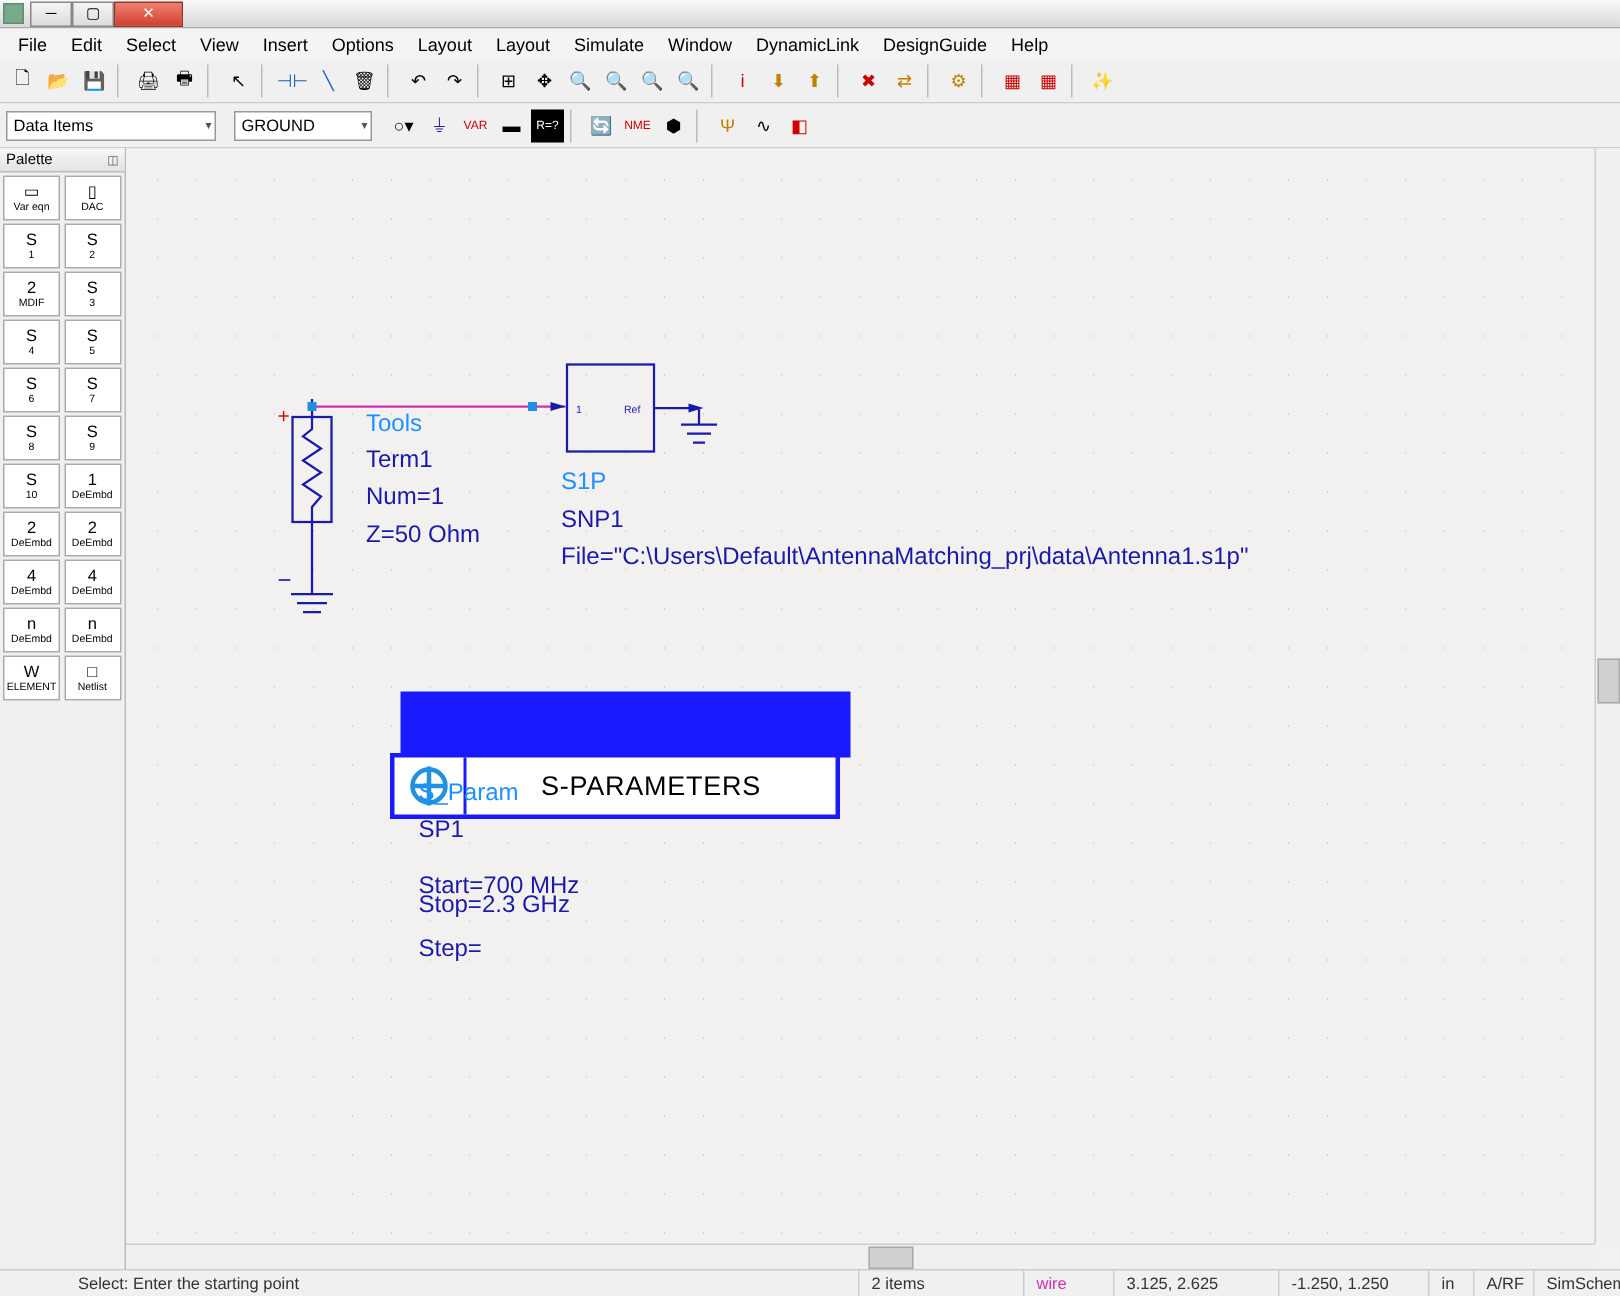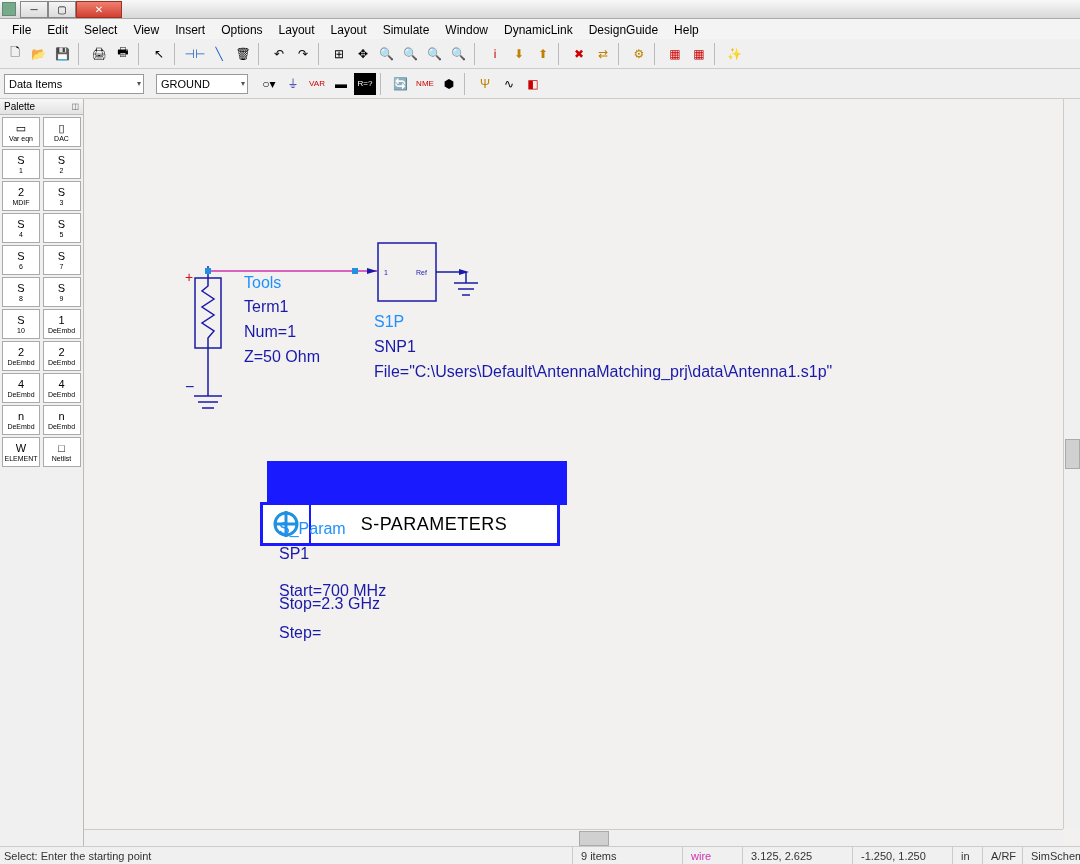--- a/index.html
+++ b/index.html
@@ -49,21 +49,21 @@
 .schem-text { position: absolute; font-size: 16px; color: #1a1aa8; font-family: Arial, sans-serif; line-height: 1.55; white-space: nowrap; }
 .schem-text.bluelt { color: #1e90ff; }
 .sp-box { position: absolute; border: 3px solid #1a1aff; background: white; display: flex; align-items: center; margin-top: 48px; }
 .sp-shadow { position: absolute; background: #1a1aff; }
 .sp-icon { width: 48px; height: 38px; display: flex; align-items: center; justify-content: center; color: #1a1aff; font-size: 20px; border-right: 2px solid #1a1aff; }
 .sp-label { flex: 1; text-align: center; font-size: 18px; color: #000; font-family: Arial, sans-serif; letter-spacing: 0.5px; }
 
 
 .statusbar { height: 18px; background: #f0f0f0; border-top: 1px solid #ccc; display: flex; align-items: center; font-size: 11px; color: #333; }
 .statusbar .cell { padding: 0 8px; border-left: 1px solid #ccc; height: 100%; display: flex; align-items: center; }
-.statusbar .cell.first { border-left: none; flex: 1; padding-left: 4px; }
+.statusbar .cell.first { border-left: none; flex: 1; padding-left: 4px; margin-left: 48px; }
 .statusbar .wire { color: #d030b0; }
 
 svg { display: block; }
 </style>
 </head>
 <body>
 
 <div class="titlebar">
   <div class="app-icon"></div>
   <div class="win-btns">
@@ -324,20 +324,20 @@
         <div class="thumb"></div>
       </div>
     <div class="hscroll">
         <div class="thumb"></div>
       </div>
   </div>
 </div>
 
 <div class="statusbar">
   <div class="cell first">Select: Enter the starting point</div>
-  <div class="cell" style="width:110px">9 items</div>
+  <div class="cell" style="width:110px">2 items</div>
   <div class="cell wire" style="width:60px">wire</div>
   <div class="cell" style="width:110px">3.125, 2.625</div>
   <div class="cell" style="width:100px">-1.250, 1.250</div>
   <div class="cell" style="width:30px">in</div>
   <div class="cell" style="width:40px">A/RF</div>
   <div class="cell" style="width:58px">SimSchem</div>
 </div>
 
 </body></html>

